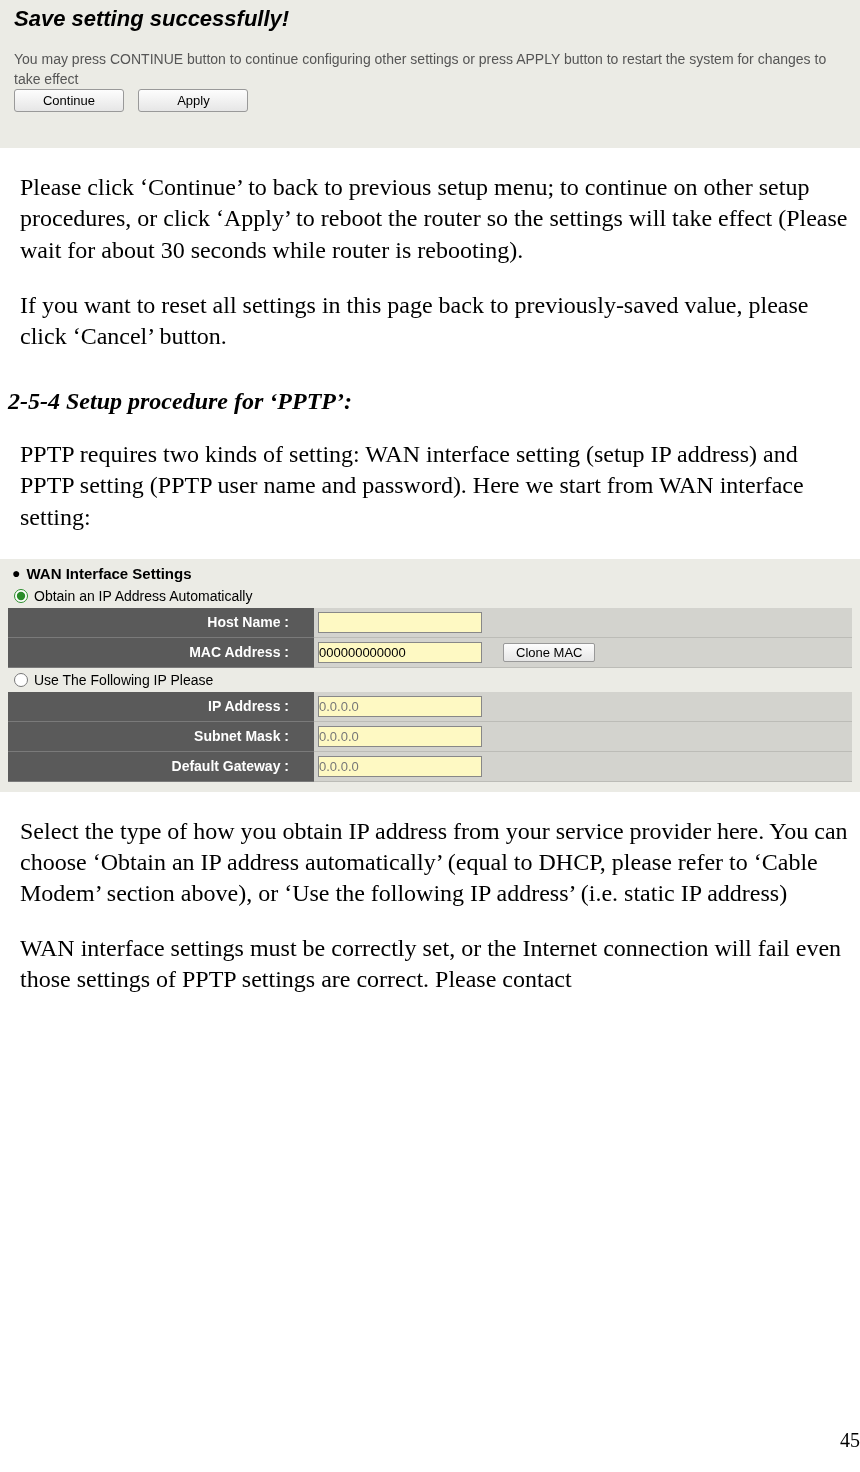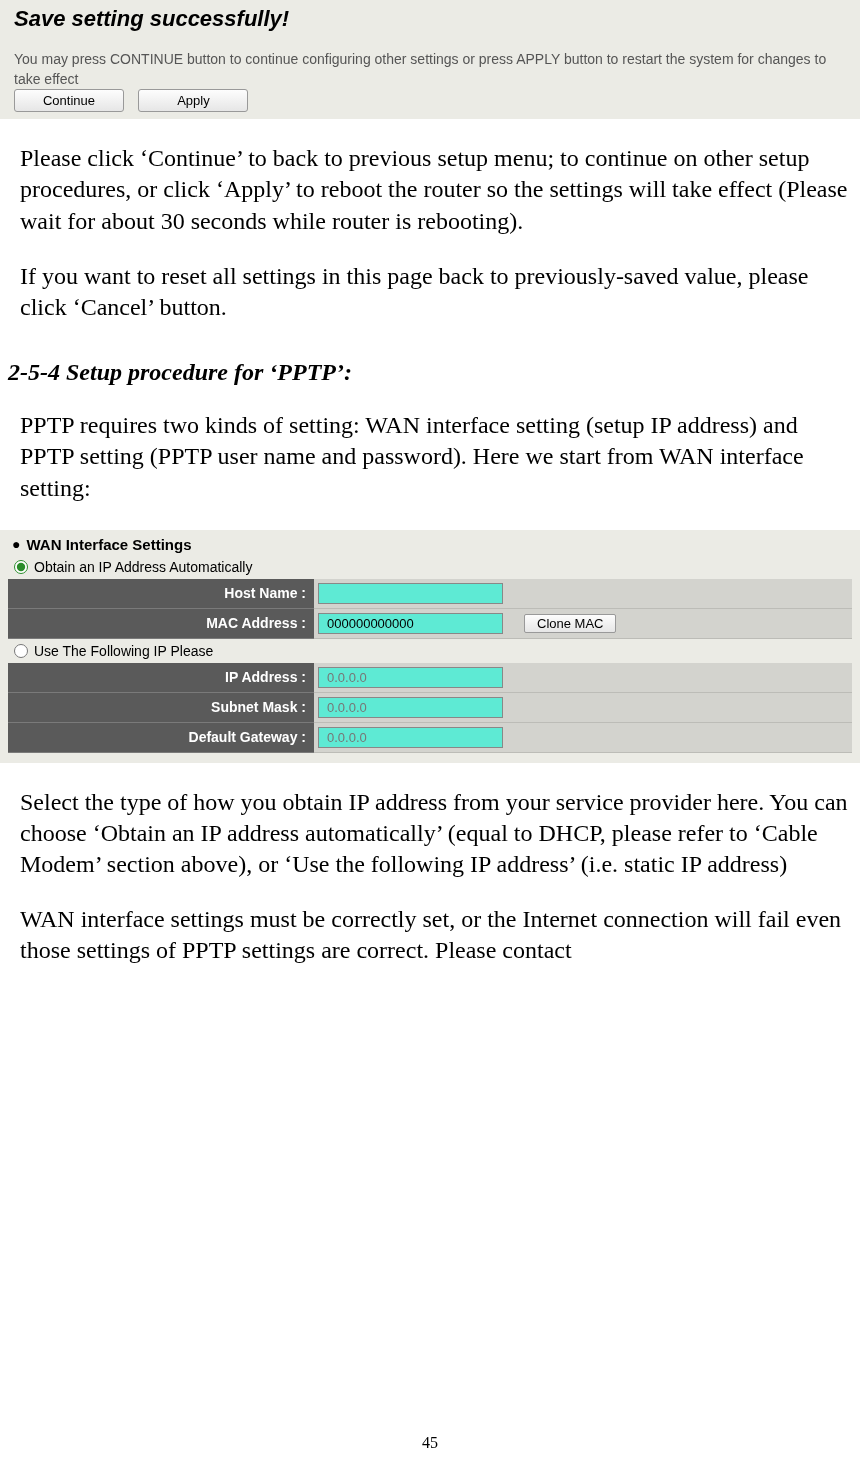--- a/index.html
+++ b/index.html
@@ -7,21 +7,21 @@
       width: 860px;
       font-family: "Times New Roman", Times, serif;
       color: #000;
       background: #fff;
     }
     .page { width: 860px; min-height: 1472px; position: relative; }
 
     
     .panel1 {
       background: #ebebe5;
-      padding: 6px 14px 7px 14px;
+      padding: 6px 14px 36px 14px;
       font-family: Arial, Helvetica, sans-serif;
     }
     .panel1-title {
       font-size: 22px;
       font-style: italic;
       font-weight: bold;
       color: #000;
       margin-bottom: 18px;
     }
     .panel1-desc {
@@ -88,59 +88,59 @@
     }
     .cfg-label {
       width: 306px;
       background: #5a5a5a;
       color: #fff;
       font-weight: bold;
       font-size: 14px;
       display: flex;
       align-items: center;
       justify-content: flex-end;
-      padding-right: 8px;
+      padding-right: 25px;
       border-bottom: 1px solid #7a7a7a;
     }
     .cfg-field {
       flex: 1;
       background: #d3d3ce;
       display: flex;
       align-items: center;
       padding-left: 4px;
       border-bottom: 1px solid #bcbcb7;
       gap: 6px;
     }
     .cfg-field input[type=text] {
-      width: 185px;
+      width: 164px;
       height: 21px;
       border: 1px solid #888;
-      padding: 1px 8px;
+      padding: 1px 0;
       font-family: Arial, sans-serif;
       font-size: 13px;
       color: #777;
-      background: #5eead4;
+      background: #fef9c3;
     }
     .cfg-field input.black { color: #000; }
     .clone-btn {
       padding: 1px 12px;
       background: linear-gradient(#fdfdfd, #e6e6e6);
       border: 1px solid #999;
       border-radius: 2px;
       font-size: 13px;
       cursor: pointer;
       margin-left: 15px;
     }
 
     .page-number {
       position: absolute;
       bottom: 20px;
       width: 100%;
-      text-align: center;
-      font-size: 16px;
+      text-align: right;
+      font-size: 20px;
       font-family: "Times New Roman", serif;
     }
   </style>
 </head>
 <body>
 
 <div class="page">
 
   <div class="panel1">
     <div class="panel1-title">Save setting successfully!</div>

